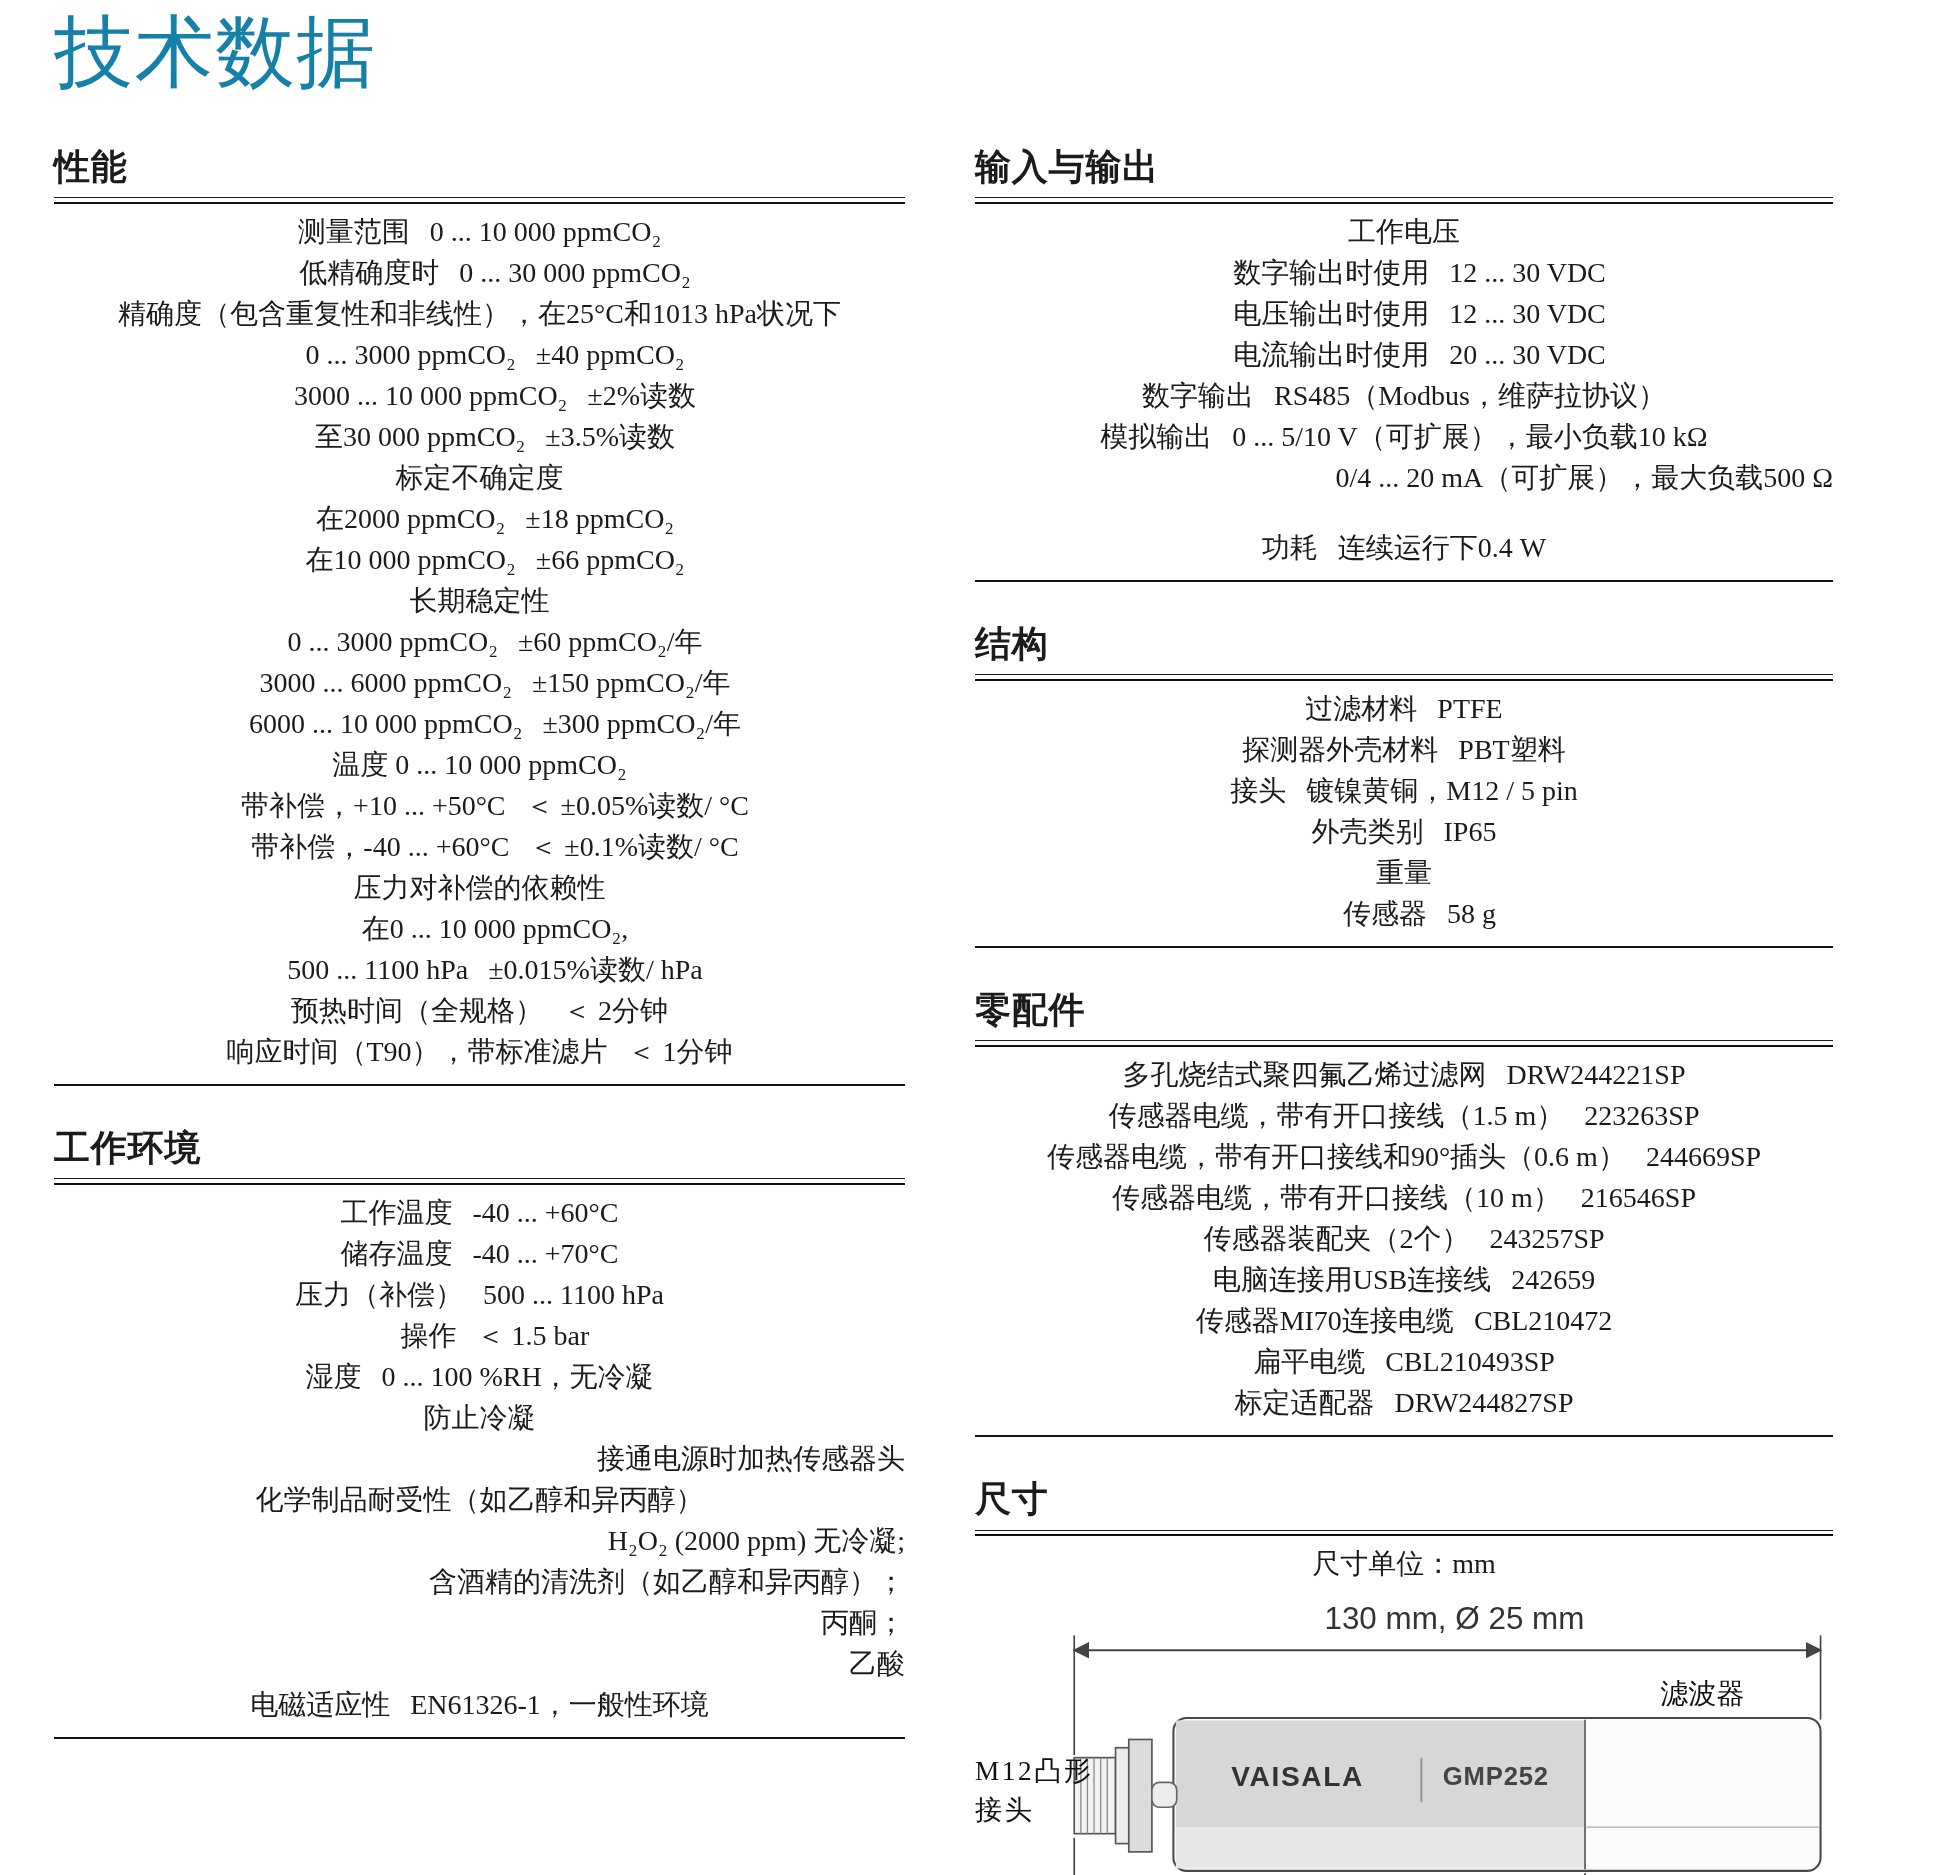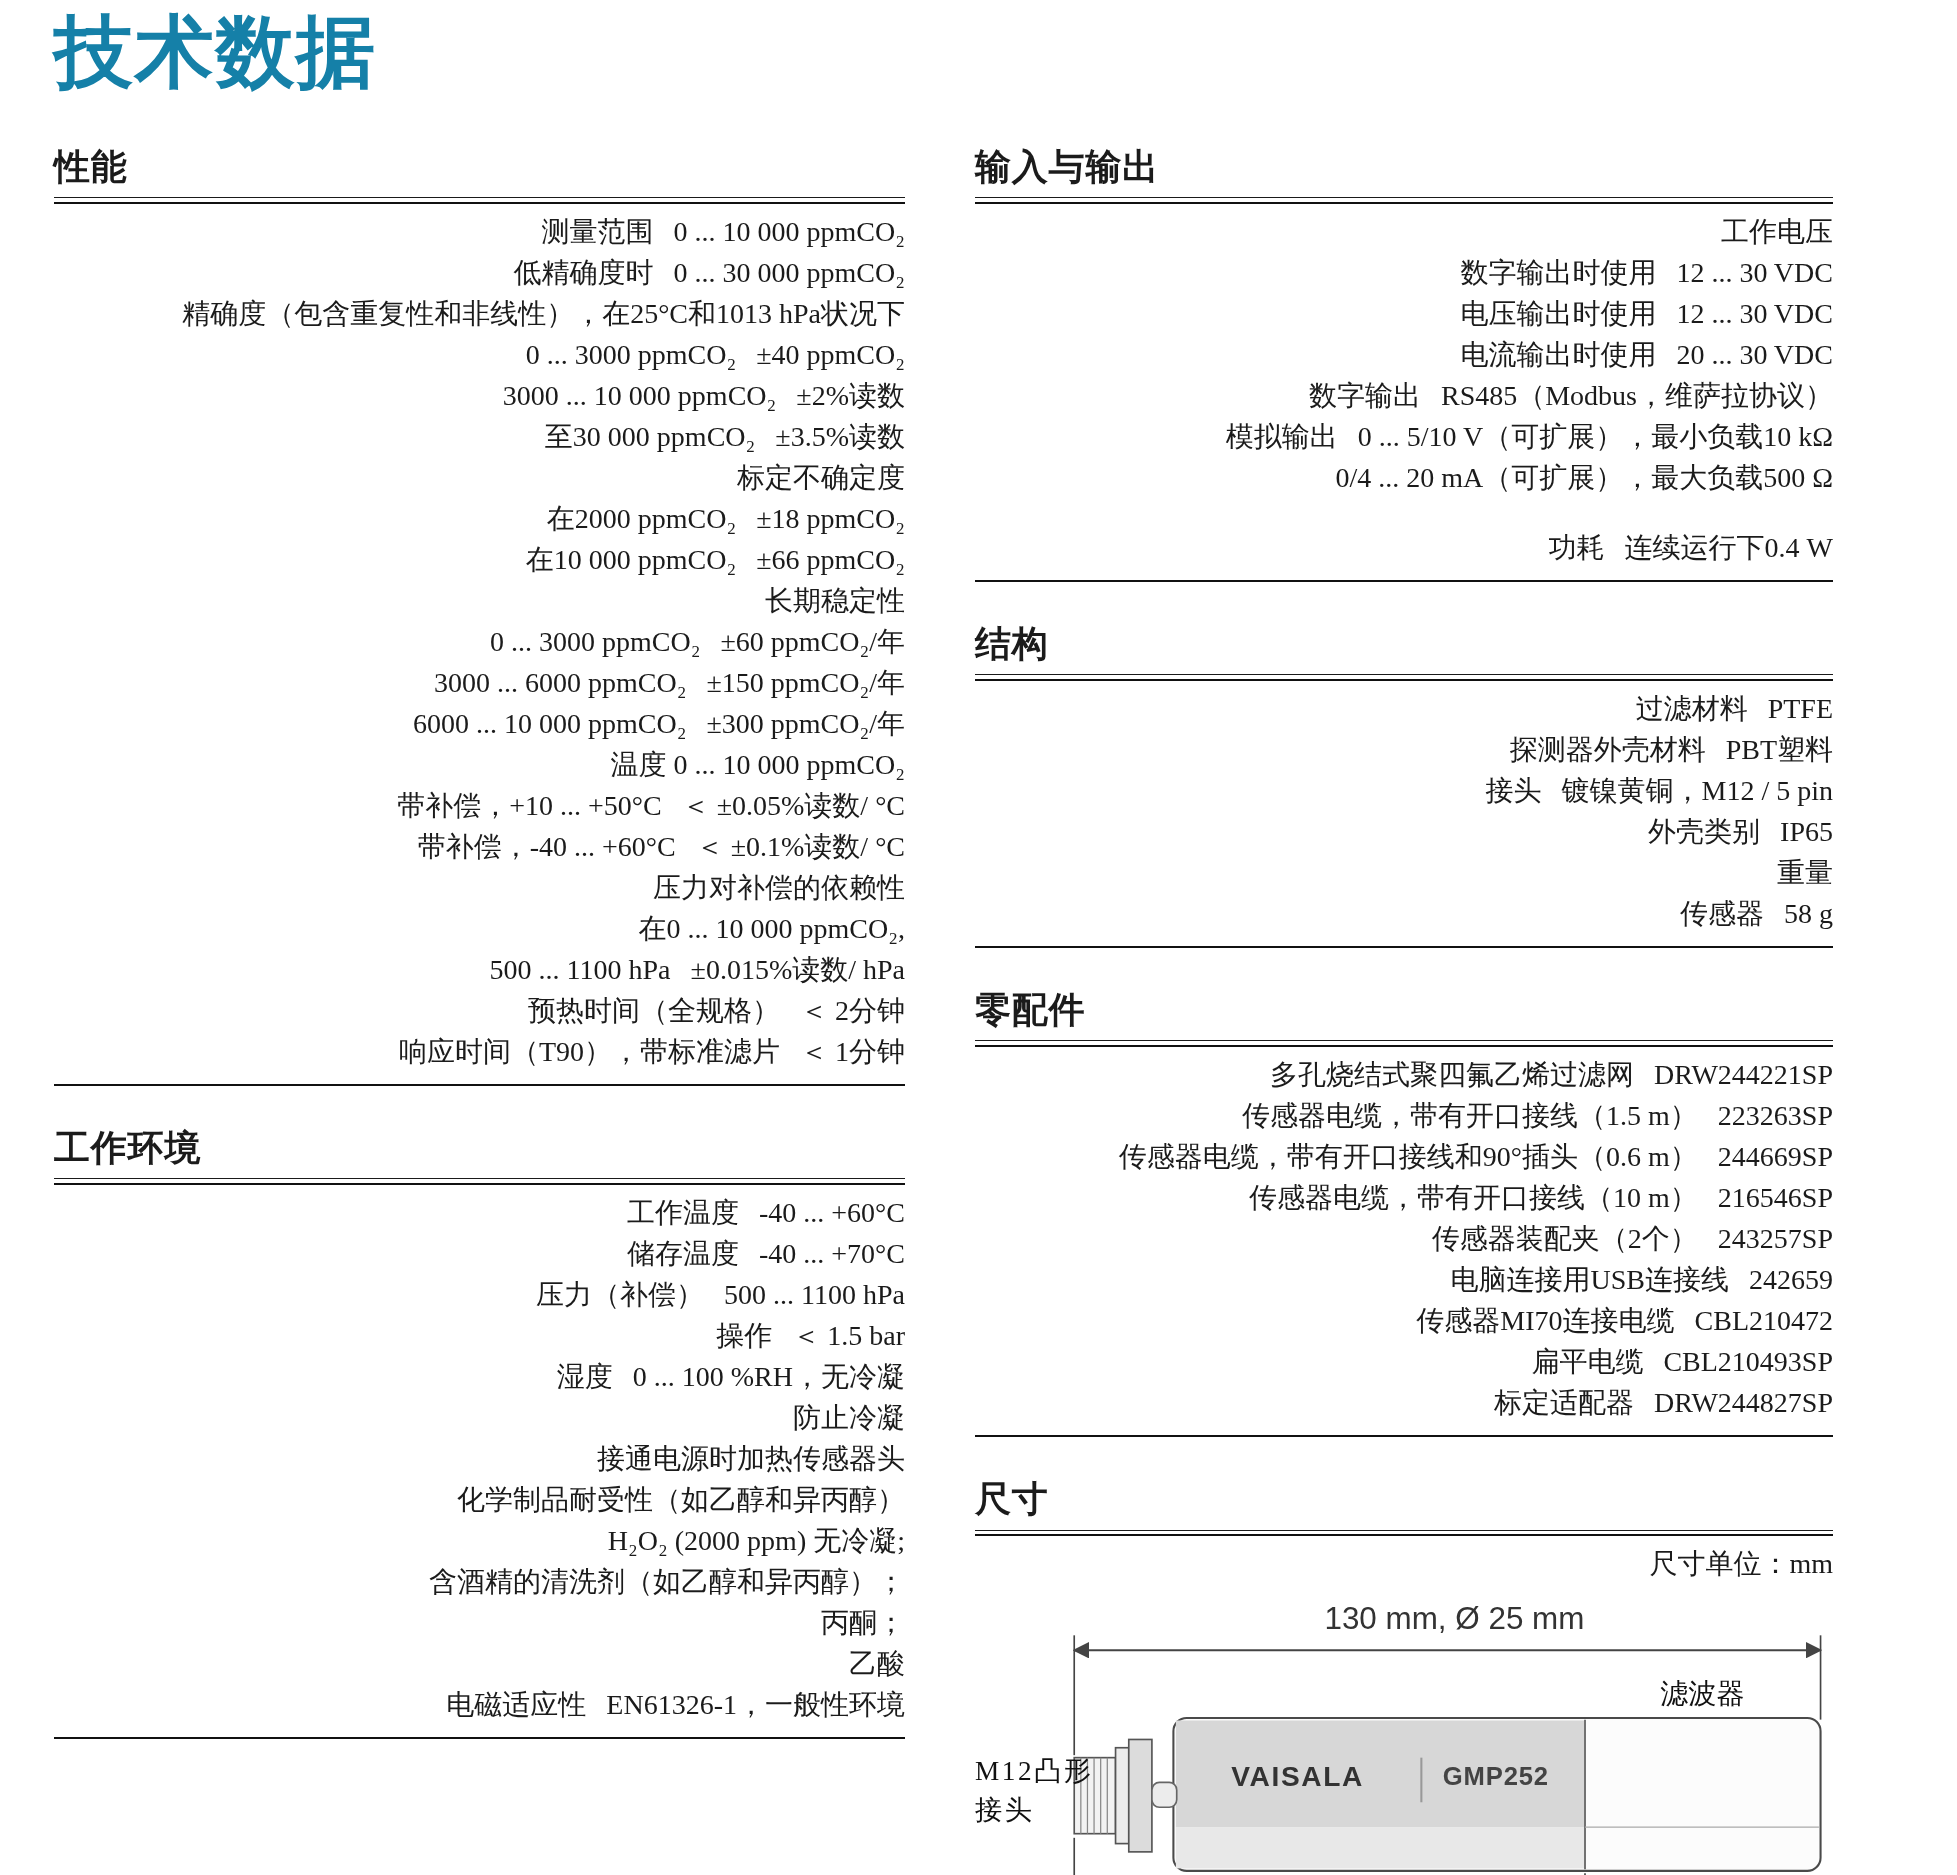--- a/index.html
+++ b/index.html
@@ -3,35 +3,35 @@
 <meta charset="utf-8">
 <style>
   html,body{margin:0;padding:0;background:#ffffff;}
   body{
     width:1957px;height:1875px;overflow:hidden;
     font-family:"Liberation Serif","DejaVu Serif",serif;
     color:#1b1b1b;
   }
   .page{padding:11.6px 124px 0 54px;}
   .doc-title{
-    font-size:79px;font-weight:700;line-height:1.05;
+    font-size:79px;font-weight:400;line-height:1.05;
     margin:0 0 48px 0;letter-spacing:1.7px;
   }
   .columns{display:grid;grid-template-columns:851px 858px;column-gap:70px;align-items:start;}
   .spec-section{margin-bottom:38px;}
   .section-title{
     font-size:36px;font-weight:700;margin:0;
     padding-bottom:5.8px;border-bottom:1.7px solid #1a1a1a;letter-spacing:0.8px;
   }
   .spec-table{
     border-top:2.5px solid #111;margin-top:3.3px;
     border-bottom:2.5px solid #111;
     padding:7.4px 0 11.6px 0;
   }
-  .row{display:flex;justify-content:flex-end;align-items:baseline;
+  .row{display:flex;justify-content:center;align-items:baseline;
        font-size:28px;line-height:41px;}
   .row .label{white-space:pre-wrap;}
   .row .value{white-space:pre-wrap;text-align:right;margin-left:20px;}
   .row.indent .label{padding-left:31px;}
   .row.value-only{justify-content:flex-end;}
   .row.spaced{margin-top:29px;}
   .diagram-wrap{margin-top:10px;padding-bottom:8.3px;}
   svg text{font-family:"Liberation Sans","DejaVu Sans",sans-serif;}
   svg text.cjk{font-family:"Liberation Serif","DejaVu Serif",serif;}
 </style>

